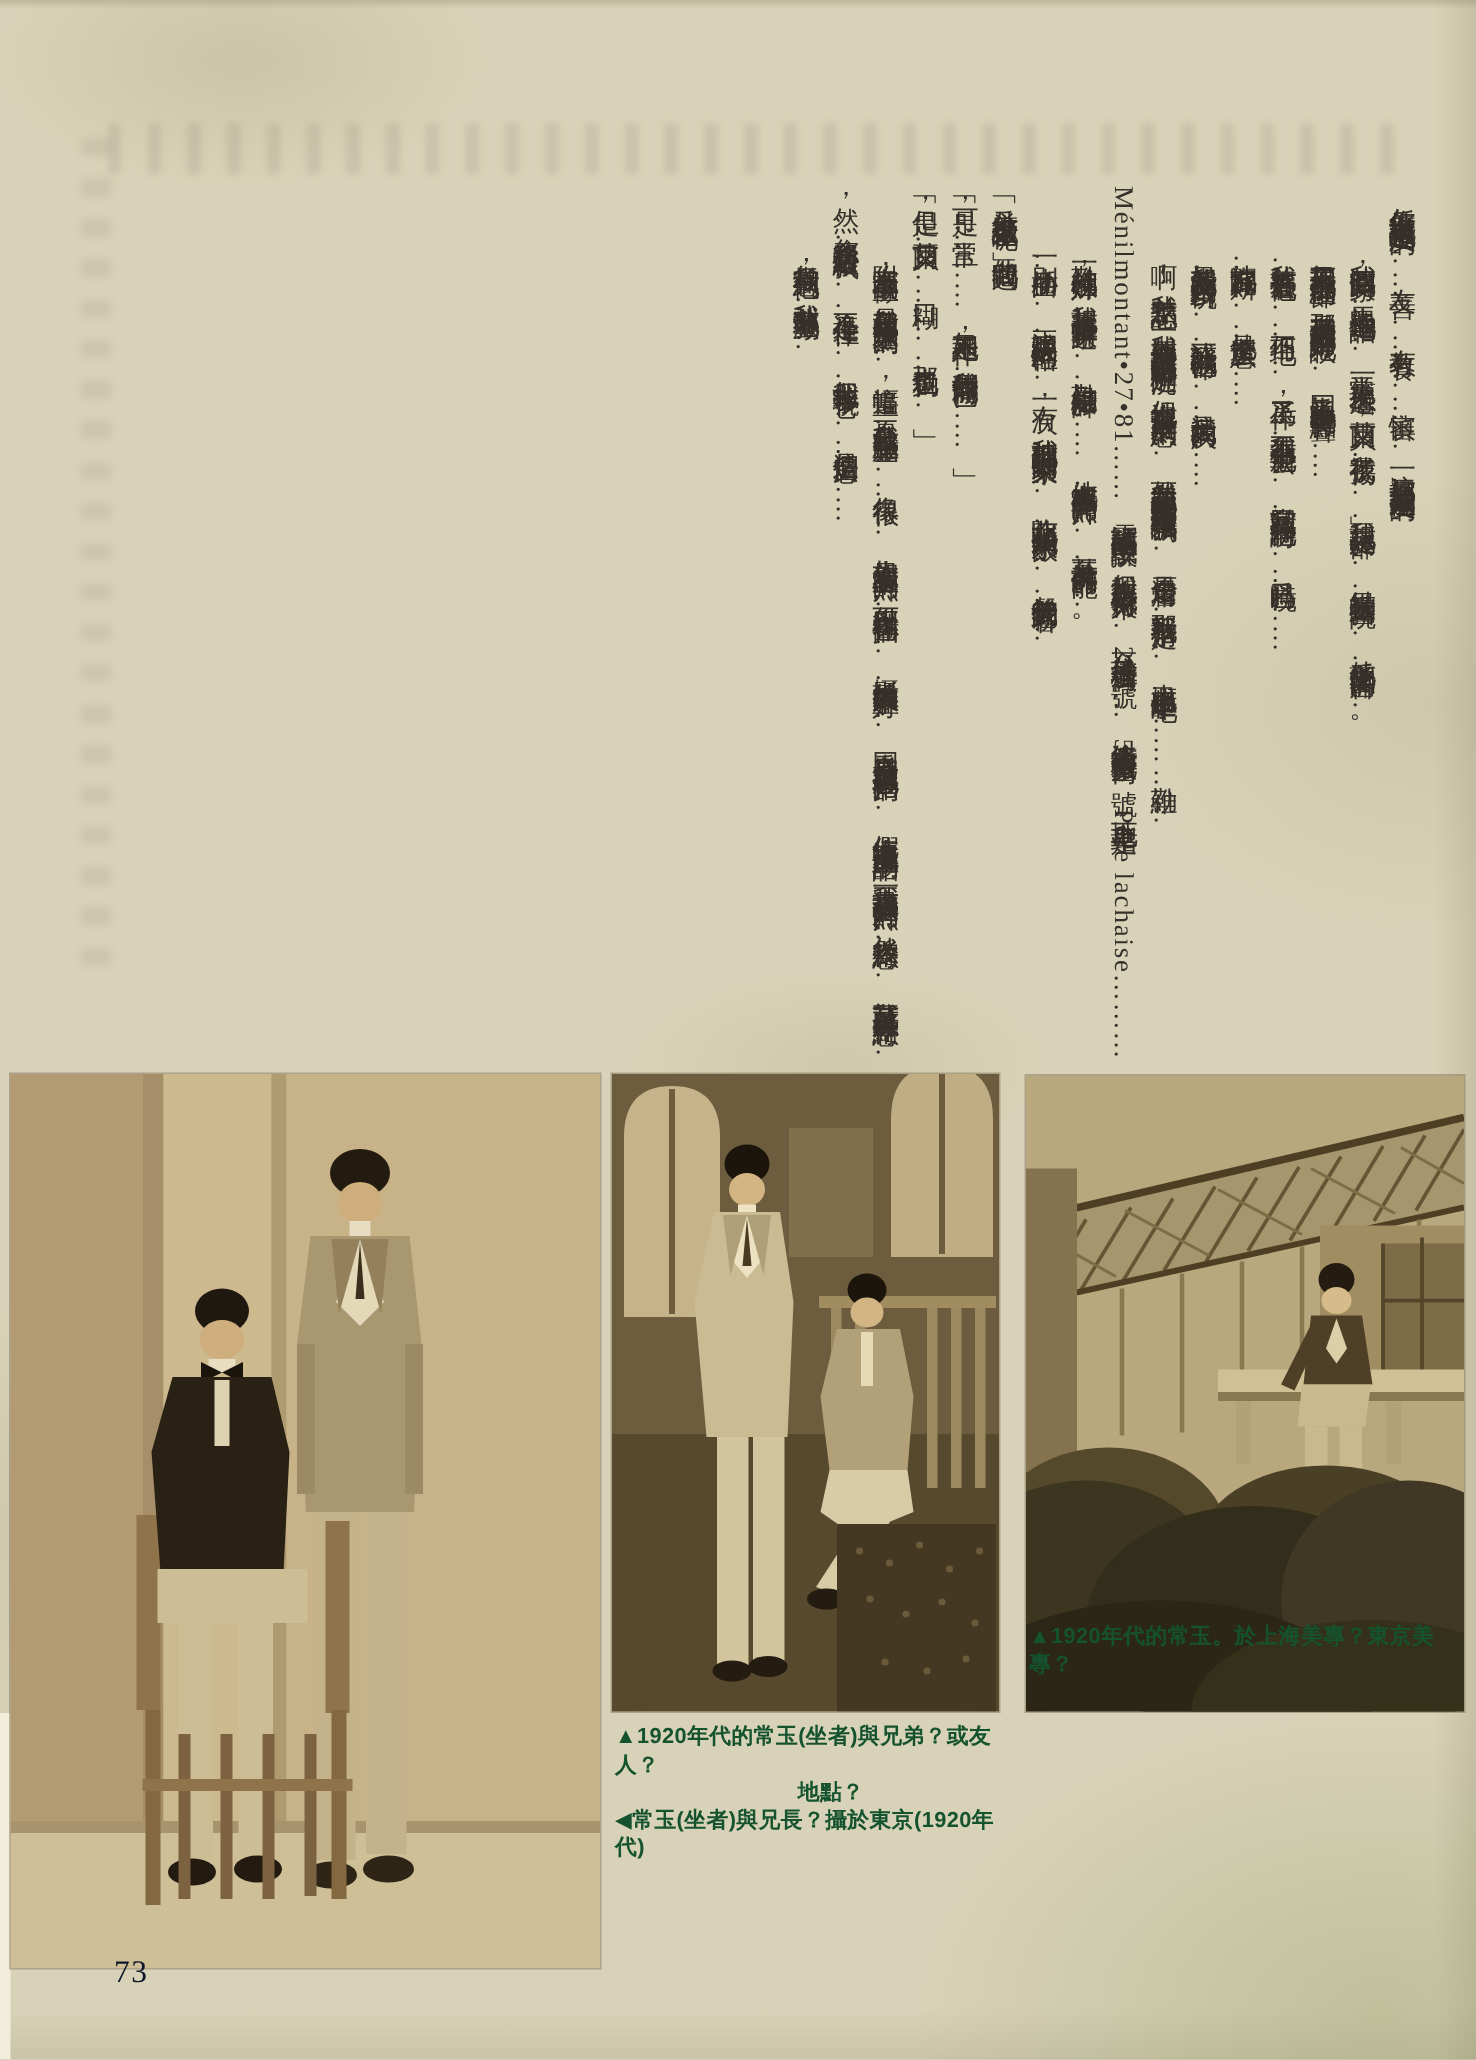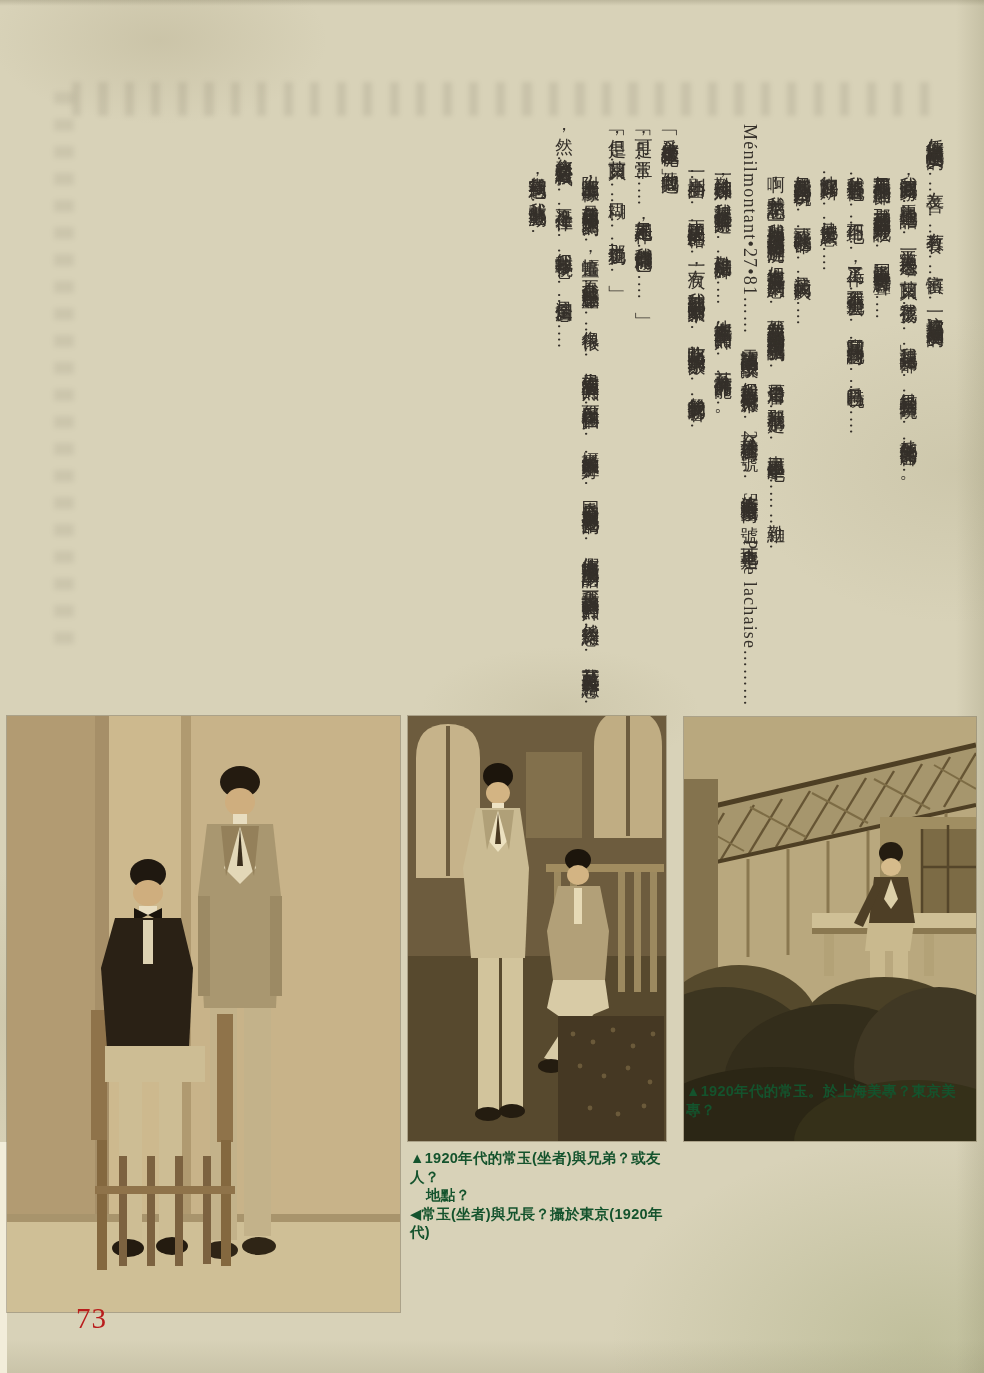--- a/index.html
+++ b/index.html
@@ -47,28 +47,28 @@
   #photo-left{left:7px;top:716px;width:393px;height:596px;}
   #photo-center{left:408px;top:716px;width:258px;height:425px;}
   #photo-right{left:684px;top:717px;width:292px;height:424px;}
   
   .caption{
     position:absolute;color:#14532d;font-weight:700;
     font-family:"Liberation Sans","DejaVu Sans",sans-serif;
     font-size:14.5px;line-height:18.5px;letter-spacing:.3px;
   }
   #caption-center{left:410px;top:1149px;width:272px;}
-  #caption-center .l2{padding-left:16px;}
+  #caption-center .l2{padding-left:16px;text-align:center;}
   #caption-center .l3{margin-top:0;}
   #caption-right{left:686px;top:1082px;width:292px;}
   
   .page-number{
     position:absolute;left:76px;top:1302px;
     font-family:"Liberation Serif","DejaVu Serif",serif;
-    font-size:29px;color:#b91c1c;letter-spacing:1px;
+    font-size:21px;color:#0f172a;letter-spacing:1px;
   }
 </style>
 </head>
 <body>
 
 <div class="bleed-top"></div>
 <div class="bleed-left"></div>
 <div class="scan-edge"></div>
 
 <div class="article">

